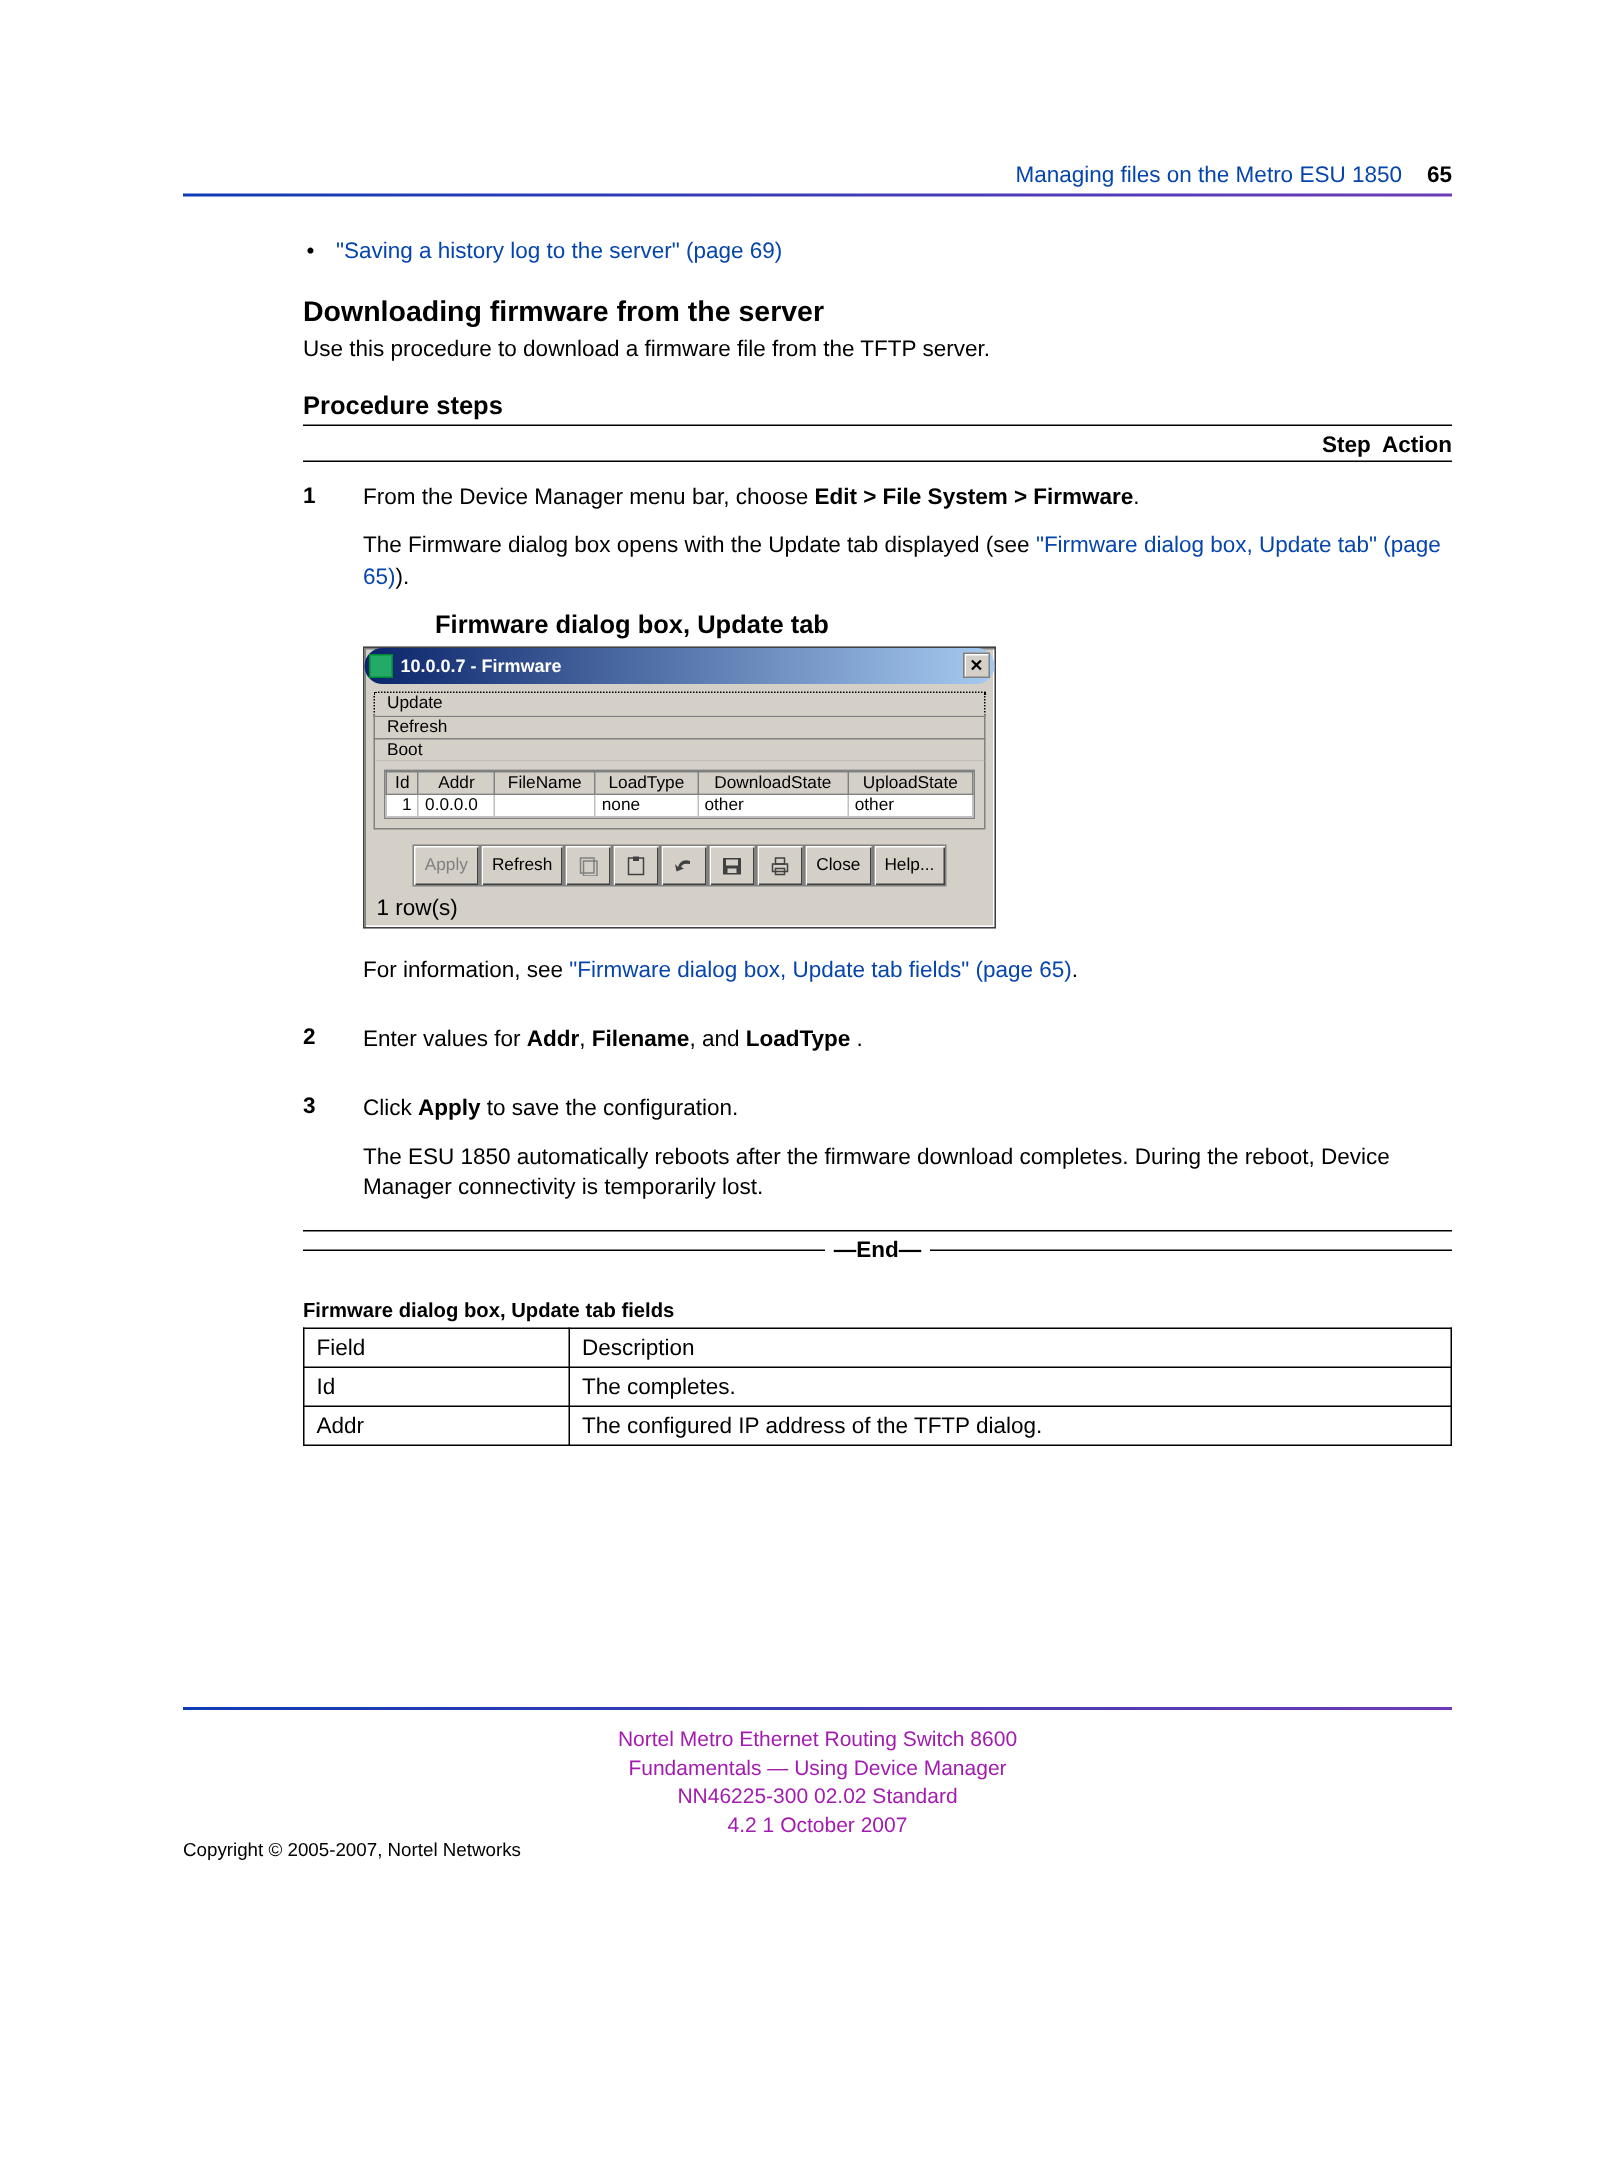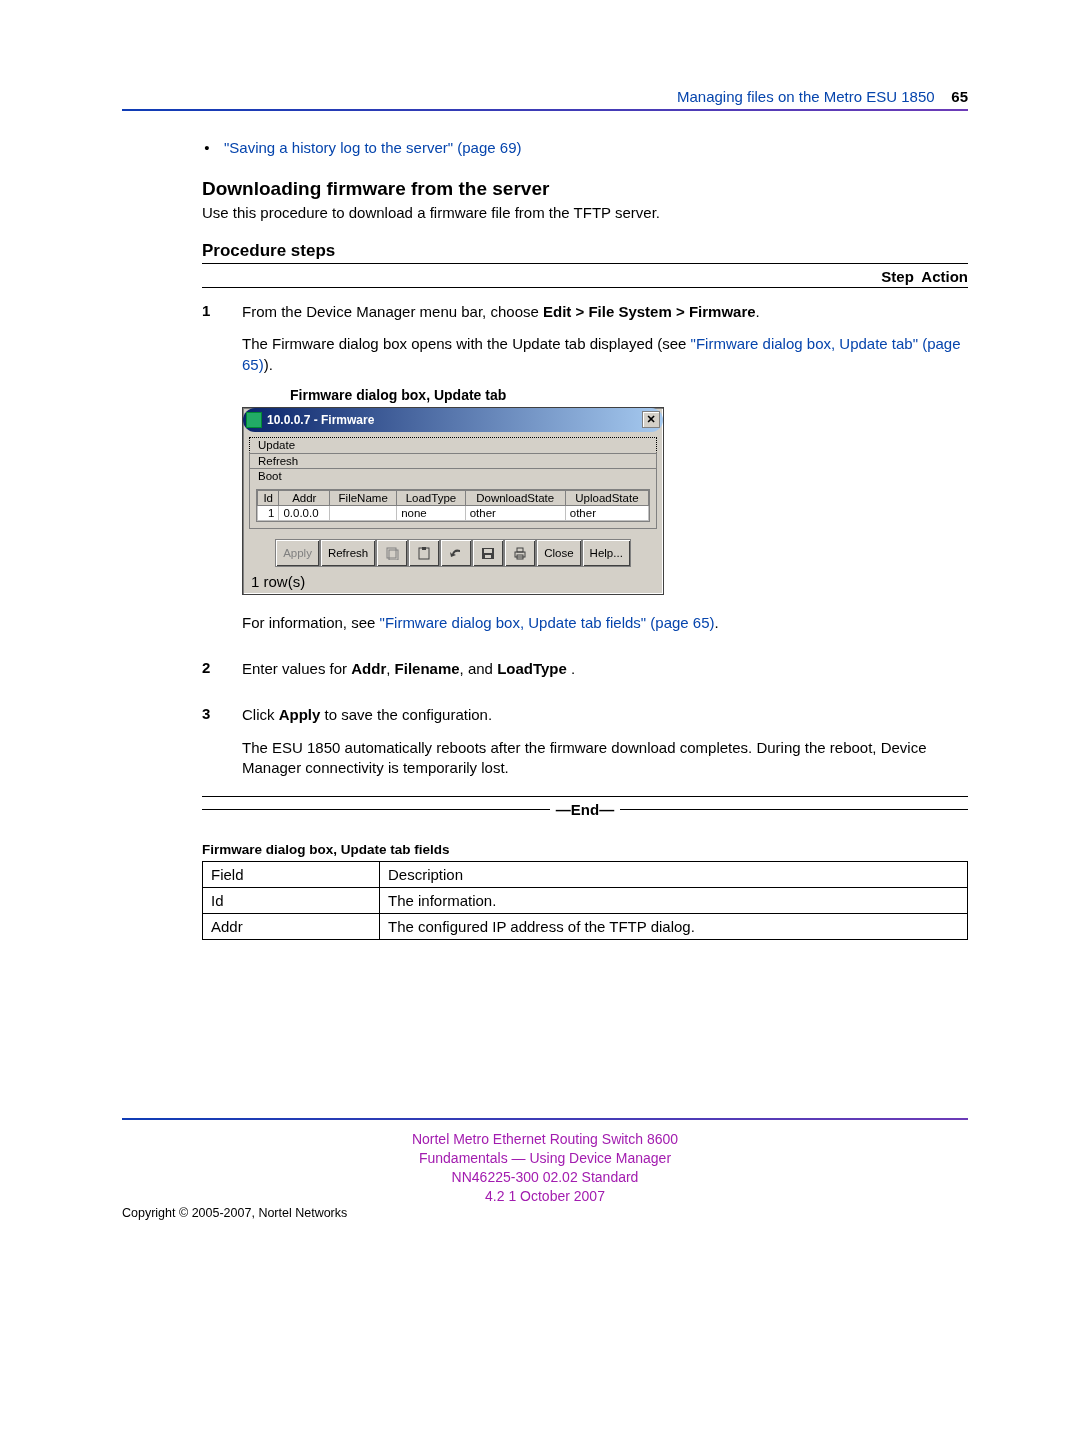--- a/index.html
+++ b/index.html
@@ -8,20 +8,21 @@
     color: #000;
     margin: 0;
     background: #fff;
   }
   .page {
     width: 1080px;
     height: 1264px;
     box-sizing: border-box;
     padding: 88px 112px 40px 122px;
     position: relative;
+    margin-top: 20px;
   }
   .header-right {
     text-align: right;
     font-size: 15px;
     margin-bottom: 4px;
   }
   .header-right .link { color: #0645ad; }
   .header-right .pnum { font-weight: bold; }
   .top-rule {
     height: 2px;
@@ -38,21 +39,21 @@
   h2.sec { font-size: 19px; font-weight: bold; margin: 0 0 4px 0; }
   .intro { margin: 0 0 20px 108px; margin-left:0; }
   h3.proc { font-size: 17px; font-weight: bold; margin: 0 0 2px 0; }
   .thin-rule { border: none; border-top: 1px solid #000; margin: 0 0 4px 0; }
   .step-hdr { display:flex; gap: 24px; font-weight:bold; font-size:15px; margin-bottom:2px;justify-content:flex-end;}
   .step-num-col { width: 16px; text-align:left; }
   .step-row { display:flex; gap: 24px; margin-top:14px; }
   .step-num { width:16px; font-weight:bold; }
   .step-body { flex:1; }
   .step-body p { margin:0 0 12px 0; line-height:1.35; }
-  .caption { font-size:14px; font-weight:bold; margin:10px 0 4px 0;padding-left:48px;}
+  .caption { font-size:17px; font-weight:bold; margin:10px 0 4px 0;padding-left:48px;}
   
   .dialog {
     width: 420px;
     background:#d4d0c8;
     border:1px solid #404040;
     box-shadow: 1px 1px 0 #808080 inset, -1px -1px 0 #fff inset;
     font-family: Tahoma, Arial, sans-serif;
     font-size:12px;
     margin-bottom:18px;
   }
@@ -329,21 +330,21 @@
 
     <div class="fields-caption">Firmware dialog box, Update tab fields</div>
     <table class="fields">
       <tbody>
           <tr>
         <th>Field</th>
         <th>Description</th>
       </tr>
       <tr>
         <td>Id</td>
-        <td>The information.</td>
+        <td>The completes.</td>
       </tr>
       <tr>
         <td>Addr</td>
         <td>The configured IP address of the TFTP dialog.</td>
       </tr>
     </tbody>
       </table>
   </div>
 
   <div class="bottom-rule"></div>

